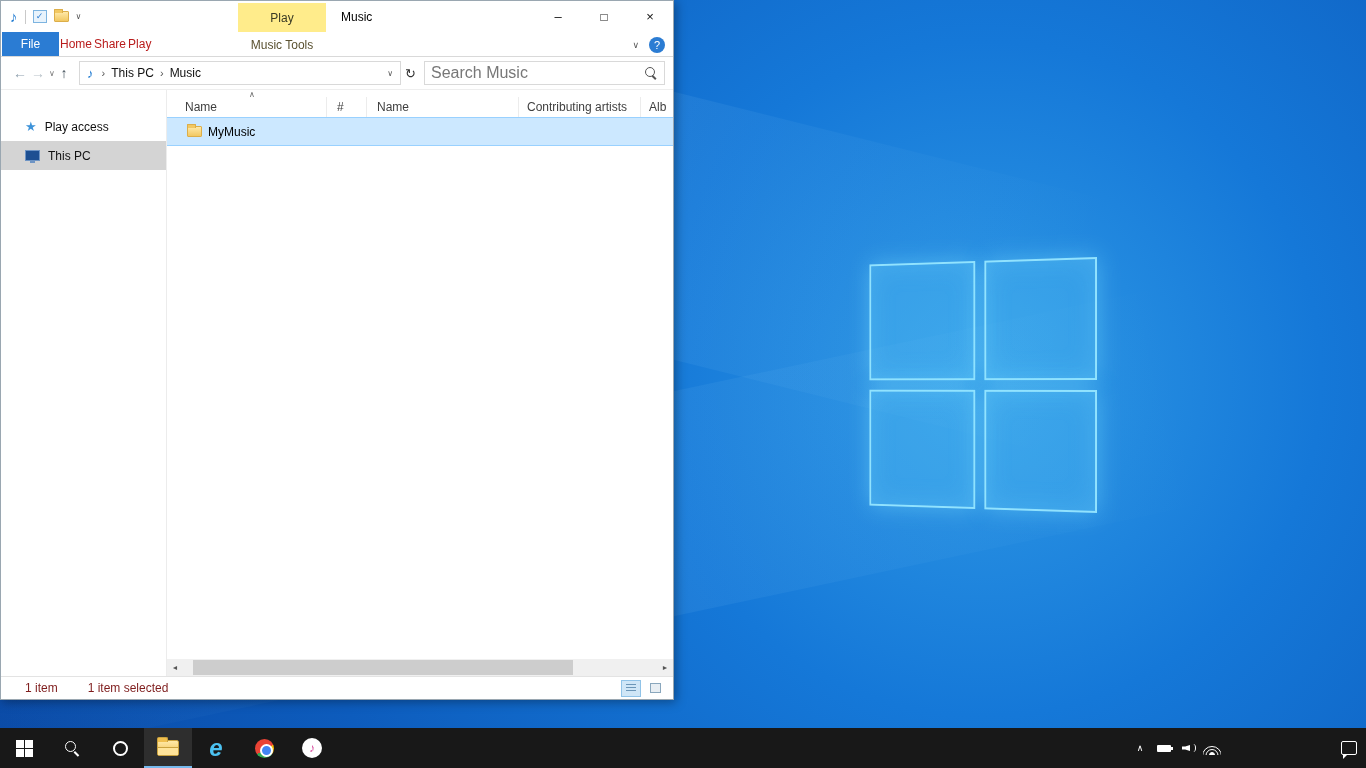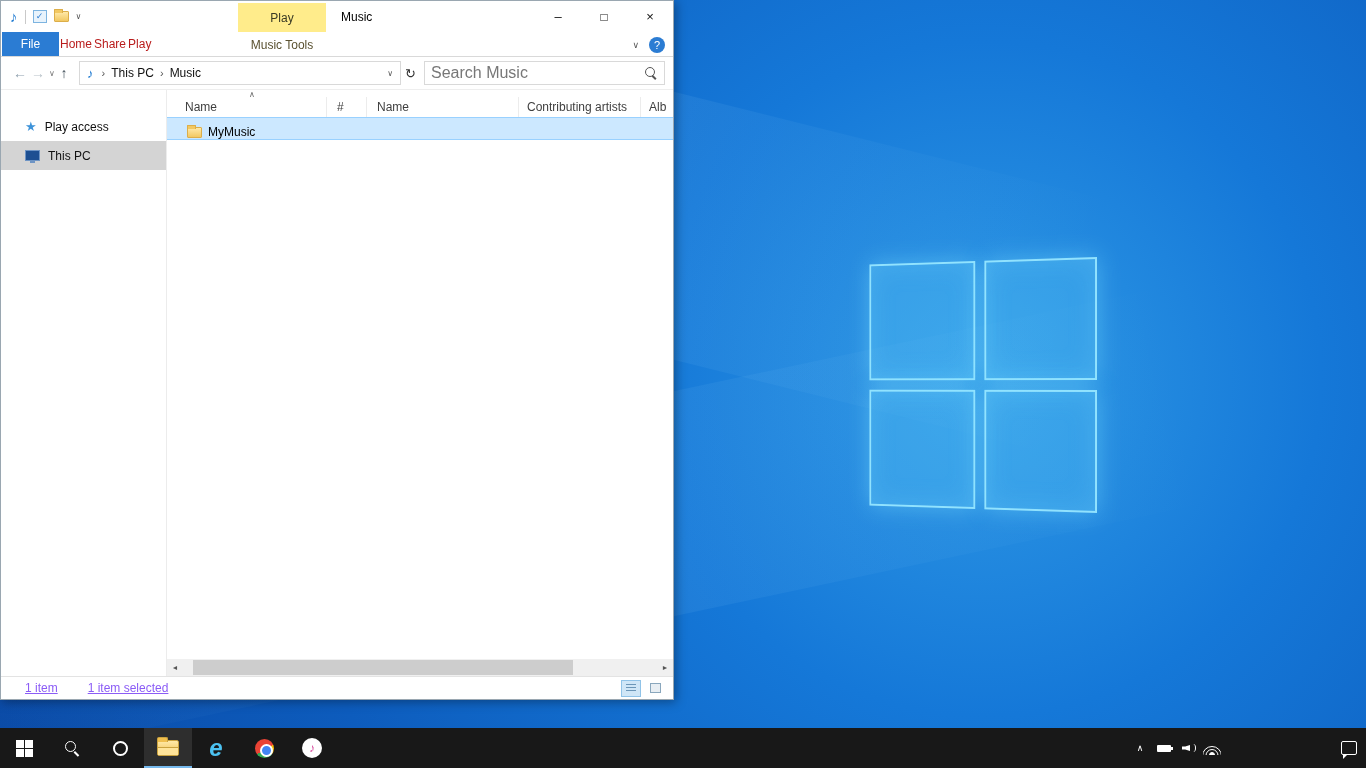--- a/index.html
+++ b/index.html
@@ -93,31 +93,31 @@
   .listheader { height:27px; flex:0 0 27px; display:flex; align-items:flex-end; position:relative; }
   .hcol { display:flex; align-items:center; height:20px; padding-left:18px; color:#3f3f3f; border-right:1px solid #ececec; }
   .hcol.c-name { flex:0 0 160px; }
   .hcol.c-num { flex:0 0 40px; padding-left:10px; }
   .hcol.c-title { flex:0 0 152px; padding-left:10px; }
   .hcol.c-artists { flex:0 0 122px; padding-left:8px; }
   .hcol.c-album { flex:1; padding-left:8px; border-right:none; }
   .sort-caret { position:absolute; left:82px; top:0px; font-size:8px; color:#666; }
 
   .rows { flex:1; position:relative; overflow:hidden; }
-  .file-row { height:23px; display:flex; align-items:flex-end; }
+  .file-row { height:29px; display:flex; align-items:center; }
   .file-row.selected { background:#cce8ff; border-top:1px solid #99d1ff; border-bottom:1px solid #99d1ff; }
   .cell-name { flex:0 0 160px; display:flex; align-items:center; gap:6px; padding-left:20px; color:#000; }
 
   .hscroll { height:17px; flex:0 0 17px; background:#f0f0f0; display:flex; align-items:center; }
   .hs-arrow { width:16px; text-align:center; font-size:7px; color:#555; }
   .hs-track { flex:1; position:relative; height:100%; }
   .hs-thumb { position:absolute; left:10px; top:1px; width:380px; height:15px; background:#cdcdcd; }
 
   .statusbar { height:23px; flex:0 0 23px; border-top:1px solid #e3e3e3; display:flex; align-items:center;
-    padding:0 8px 0 24px; color:#8b5cf6; background:#fff;text-decoration:underline; }
+    padding:0 8px 0 24px; color:#7f1d1d; background:#fff; }
   .status-sel { margin-left:30px; }
   .view-toggles { margin-left:auto; display:flex; gap:4px; }
   .vt-btn { width:20px; height:17px; border:1px solid transparent; display:flex; align-items:center; justify-content:center; }
   .vt-btn.active { background:#cfe6f7; border-color:#90c3e8; }
   .vt-lines { width:10px; height:9px; background:repeating-linear-gradient(#6b96b8 0 1px, transparent 1px 3px); }
   .vt-thumb { width:11px; height:10px; border:1px solid #8aa7bd; background:#e8eef3; }
 
   
   .taskbar { position:absolute; left:0; bottom:0; width:1366px; height:40px; background:#181818;
     display:flex; align-items:stretch; }

